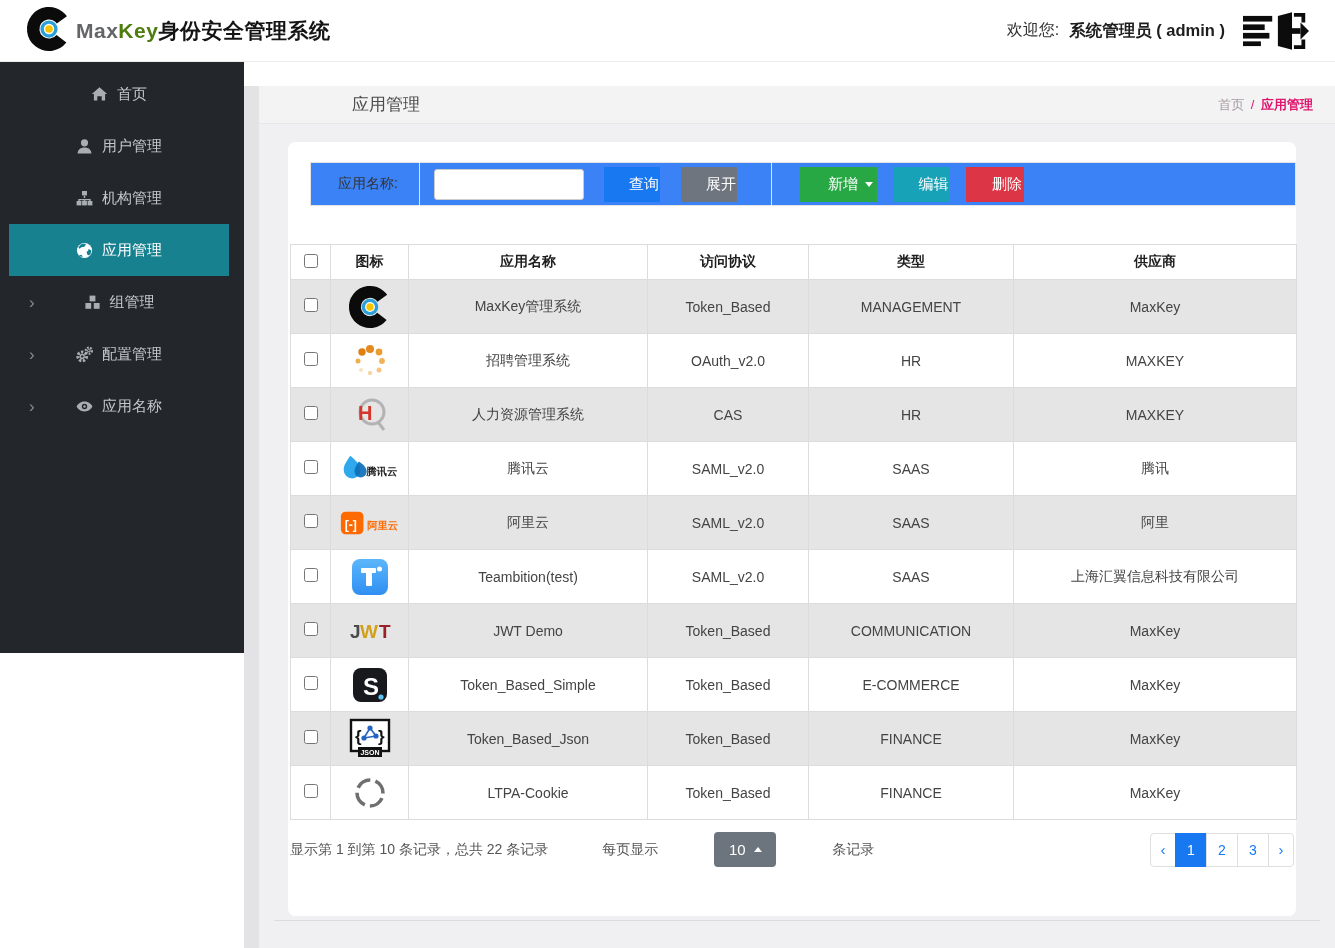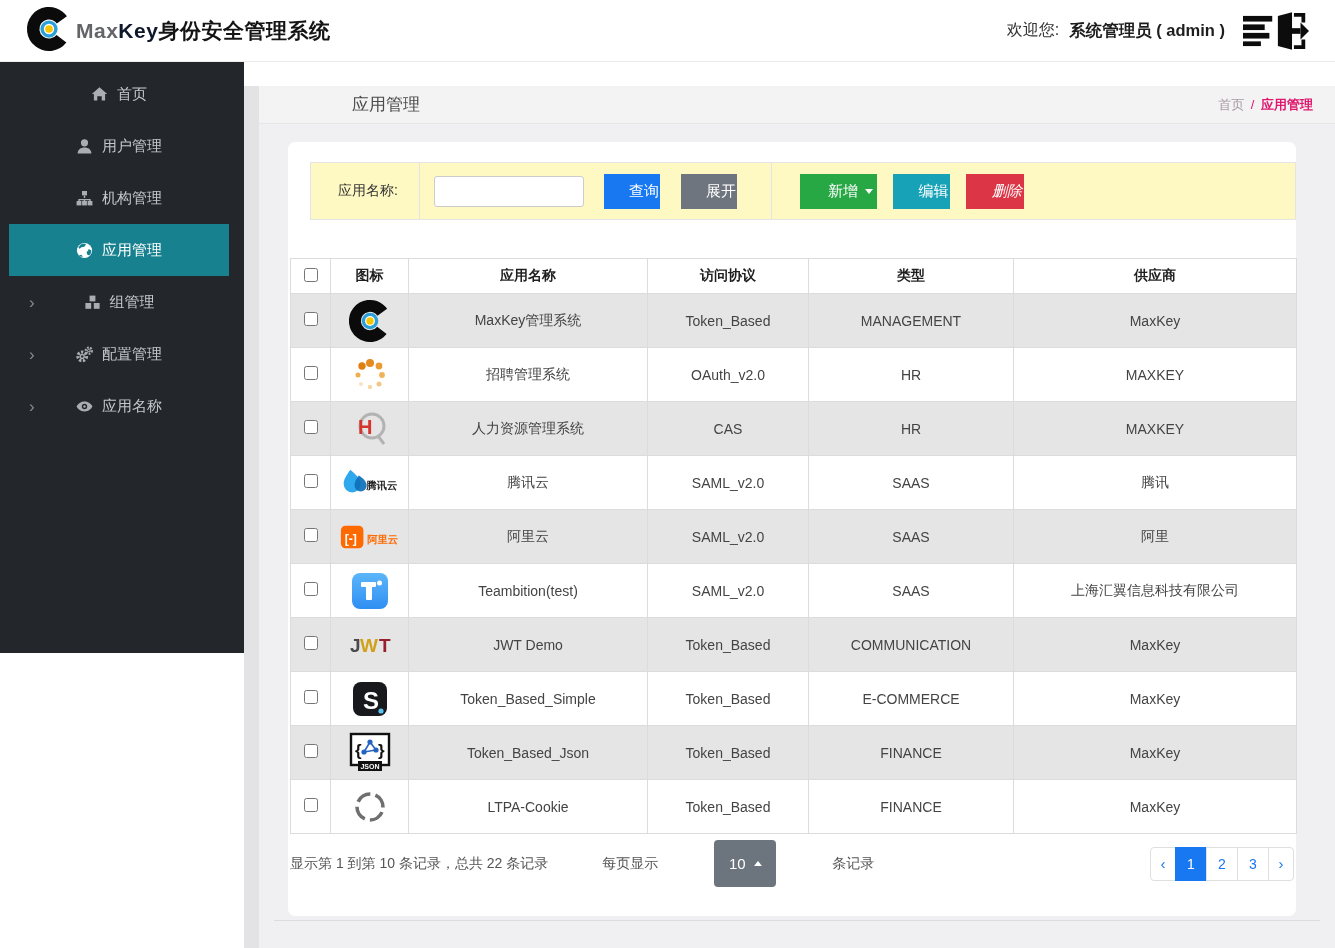--- a/index.html
+++ b/index.html
@@ -5,21 +5,21 @@
   * { margin:0; padding:0; box-sizing:border-box; }
   html,body { width:1335px; height:948px; overflow:hidden; background:#fff;
     font-family:"Liberation Sans","DejaVu Sans",sans-serif; }
 
   
   .app-header { position:absolute; top:0; left:0; width:1335px; height:62px;
     background:#fff; border-bottom:1px solid #ececec; display:flex; align-items:center;
     padding:0 26px; z-index:5; }
   .brand { display:flex; align-items:center; }
   .brand-text { font-size:21px; font-weight:bold; margin-left:4px; letter-spacing:.5px; }
-  .b-max { color:#636569; } .b-key { color:#0f172a; } .b-suffix { color:#141414; }
+  .b-max { color:#636569; } .b-key { color:#4d7c0f; } .b-suffix { color:#141414; }
   .welcome { margin-left:auto; display:flex; align-items:center; gap:10px;
     font-size:16px; color:#333; }
   .uname { font-weight:bold; color:#1d1d1d; font-size:16.5px; }
   .logout-btn { display:inline-flex; margin-left:8px; cursor:pointer; }
 
   
   .sidebar { position:absolute; left:0; top:62px; width:244px; height:591px;
     background:#23272b; padding-top:6px; }
   .side-item { position:relative; height:52px; display:flex; align-items:center;
     justify-content:center; color:#c3c8cc; font-size:15px; cursor:pointer;
@@ -41,55 +41,55 @@
   .bc-home { color:#a79aa3; cursor:pointer; }
   .bc-sep { color:var(--c-pink,#e0156d); margin:0 3px; }
   .bc-cur { color:var(--c-pink,#e0156d); font-weight:bold; }
 
   .card { position:absolute; left:29px; top:56px; width:1008px; height:774px;
     background:#fff; border-radius:7px; }
   .bottom-divider { position:absolute; left:15px; top:834px; width:1046px;
     border-top:1px solid #dcdcdc; }
 
   
-  .search-box { display:flex; align-items:center; height:58px; border:1px solid #e4e4e4;
-    margin:20px 0 0 22px; background:#fef9c3; }
+  .search-box { display:flex; align-items:center; height:44px; border:1px solid #e4e4e4;
+    margin:20px 0 0 22px; background:#3b82f6; }
   .s-label { margin-left:27px; font-size:14px; color:#333; width:81px; }
   .vdiv { width:1px; align-self:stretch; background:#e4e4e4; }
   .search-input { margin-left:14px; width:150px; height:31px; border:1px solid #ccc;
     border-radius:3px; padding:0 8px; font-size:14px; font-family:inherit; }
   .btn { height:35px; border:none; border-radius:0; color:#fff; font-size:15px;
     font-family:inherit; cursor:pointer; display:flex; align-items:center; justify-content:center;padding-left:24px; }
   .btn-query  { width:56px; margin-left:20px; background:var(--c-primary,#1778f2); }
   .btn-expand { width:56px; margin-left:21px; background:#6e757e; }
   .vdiv-2 { margin-left:34px; }
   .btn-add  { width:77px; margin-left:28px; background:var(--c-green,#28a745); gap:7px; }
   .btn-edit { width:57px; margin-left:16px; background:var(--c-teal,#17a2b8); }
-  .btn-del  { width:58px; margin-left:16px; background:var(--c-red,#dc3545);font-style:italic; }
+  .btn-del  { width:58px; margin-left:16px; background:var(--c-red,#dc3545); }
   .caret-down { width:0; height:0; border-left:4px solid transparent;
     border-right:4px solid transparent; border-top:5px solid #fff; }
   .caret-up { width:0; height:0; border-left:4px solid transparent;
     border-right:4px solid transparent; border-bottom:5px solid #fff; }
 
   
   table.apps { border-collapse:collapse; margin:38px 0 0 2px; table-layout:fixed; width:1006px; }
   .apps th, .apps td { border:1px solid #dcdcdc; text-align:center; vertical-align:middle; }
   .apps th { height:35px; font-size:14px; color:#1f1f1f; background:#fff; font-weight:bold; }
   .apps td { height:54px; font-size:14px; color:#444; }
   .apps tr.striped td { background:#e5e5e5; }
   .apps input[type=checkbox] { width:14px; height:14px; cursor:pointer; }
   .app-icon { display:inline-flex; vertical-align:middle; }
 
   
   .pagerow { display:flex; align-items:center; height:59px; margin-left:2px;
     font-size:14px; color:#555;gap:46px; }
   .pg-info { white-space:nowrap; }
   .per-label { margin-left:8px; }
   .page-size-btn { display:flex; align-items:center; justify-content:center; gap:8px;
-    width:62px; height:47px; background:var(--c-gray,#6c757d); border:none; border-radius:4px;
+    width:62px; height:35px; background:var(--c-gray,#6c757d); border:none; border-radius:4px;
     color:#fff; font-size:15px; font-family:inherit; margin:0 10px; cursor:pointer; }
   .pager { margin-left:auto; margin-right:2px; display:flex; }
   .page-cell { min-width:32px; height:34px; border:1px solid #dfdfdf; margin-left:-1px;
     display:flex; align-items:center; justify-content:center; color:var(--c-primary,#1778f2);
     font-size:14px; background:#fff; cursor:pointer; padding:0 6px; }
   .page-cell.nav { min-width:26px; font-size:15px; }
   .page-cell:first-child { border-radius:4px 0 0 4px; margin-left:0; }
   .page-cell:last-child { border-radius:0 4px 4px 0; }
   .page-cell.active { background:var(--c-primary,#1778f2);
     border-color:var(--c-primary,#1778f2); color:#fff; }

